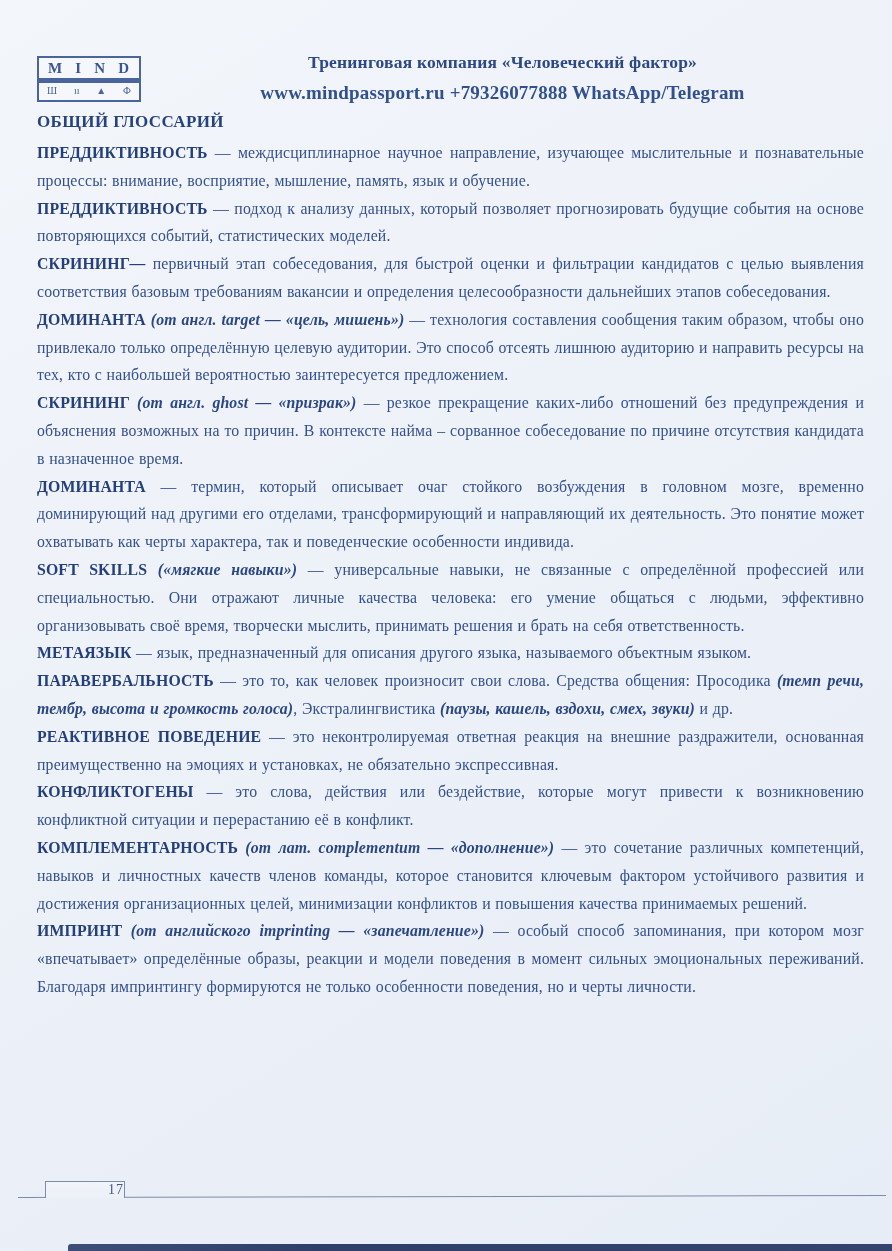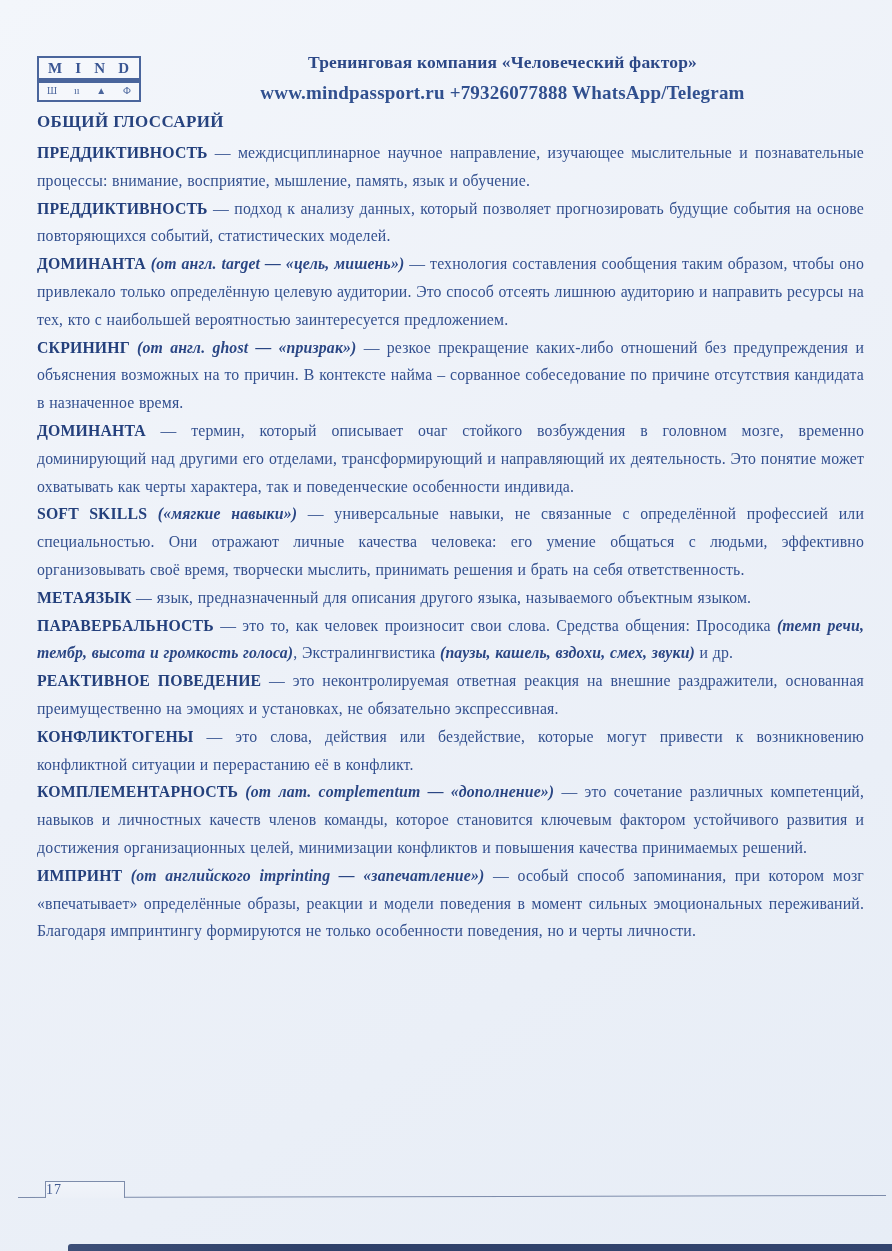--- a/index.html
+++ b/index.html
@@ -58,21 +58,21 @@
   
   .footer-line{
     position:absolute;left:18px;right:6px;top:1196px;height:0;
     border-top:1.4px solid #7d8cab;
     transform:rotate(-.12deg);
   }
   .page-tab{
     position:absolute;left:45px;top:1181px;width:78px;height:16px;
     border:1.4px solid #7d8cab;border-bottom:none;
     background:linear-gradient(180deg,#f1f4fa,#ecf0f7);
-    text-align:left;
+    text-align:right;
   }
   .page-num{font-size:14px;color:#40598f;line-height:16px;letter-spacing:1px;}
   .bottom-edge{
     position:absolute;bottom:0;left:68px;right:0;height:7px;
     background:linear-gradient(90deg,#3d4f78,#2e4069 30%,#33456f);
     border-top-left-radius:3px;
   }
 </style>
 </head>
 <body>
@@ -99,20 +99,21 @@
         <div class="company">Тренинговая компания «Человеческий фактор»</div>
         <div class="contact">www.mindpassport.ru +79326077888 WhatsApp/Telegram</div>
       </div>
     </div>
 
     <div class="doc-title">ОБЩИЙ ГЛОССАРИЙ</div>
 
     <div class="glossary">
         <p class="entry"><span class="seg-term">ПРЕДДИКТИВНОСТЬ</span><span class="seg-body"> — междисциплинарное научное направление, изучающее мыслительные и познавательные процессы: внимание, восприятие, мышление, память, язык и обучение.</span></p>
         <p class="entry"><span class="seg-term">ПРЕДДИКТИВНОСТЬ</span><span class="seg-body"> — подход к анализу данных, который позволяет прогнозировать будущие события на основе повторяющихся событий, статистических моделей.</span></p>
+        <p class="entry"><span class="seg-term">СКРИНИНГ—</span><span class="seg-body"> первичный этап собеседования, для быстрой оценки и фильтрации кандидатов с целью выявления соответствия базовым требованиям вакансии и определения целесообразности дальнейших этапов собеседования.</span></p>
         <p class="entry"><span class="seg-term">ДОМИНАНТА </span><span class="seg-note">(от англ. target — «цель, мишень»)</span><span class="seg-body"> — технология составления сообщения таким образом, чтобы оно привлекало только определённую целевую аудитории. Это способ отсеять лишнюю аудиторию и направить ресурсы на тех, кто с наибольшей вероятностью заинтересуется предложением.</span></p>
         <p class="entry"><span class="seg-term">СКРИНИНГ </span><span class="seg-note">(от англ. ghost — «призрак»)</span><span class="seg-body"> — резкое прекращение каких-либо отношений без предупреждения и объяснения возможных на то причин. В контексте найма – сорванное собеседование по причине отсутствия кандидата в назначенное время.</span></p>
         <p class="entry"><span class="seg-term">ДОМИНАНТА</span><span class="seg-body"> — термин, который описывает очаг стойкого возбуждения в головном мозге, временно доминирующий над другими его отделами, трансформирующий и направляющий их деятельность. Это понятие может охватывать как черты характера, так и поведенческие особенности индивида.</span></p>
         <p class="entry"><span class="seg-term">SOFT SKILLS </span><span class="seg-note">(«мягкие навыки»)</span><span class="seg-body"> — универсальные навыки, не связанные с определённой профессией или специальностью. Они отражают личные качества человека: его умение общаться с людьми, эффективно организовывать своё время, творчески мыслить, принимать решения и брать на себя ответственность.</span></p>
         <p class="entry"><span class="seg-term">МЕТАЯЗЫК</span><span class="seg-body"> — язык, предназначенный для описания другого языка, называемого объектным языком.</span></p>
         <p class="entry"><span class="seg-term">ПАРАВЕРБАЛЬНОСТЬ</span><span class="seg-body"> — это то, как человек произносит свои слова. Средства общения: Просодика </span><span class="seg-note">(темп речи, тембр, высота и громкость голоса)</span><span class="seg-body">, Экстралингвистика </span><span class="seg-note">(паузы, кашель, вздохи, смех, звуки)</span><span class="seg-body"> и др.</span></p>
         <p class="entry"><span class="seg-term">РЕАКТИВНОЕ ПОВЕДЕНИЕ</span><span class="seg-body"> — это неконтролируемая ответная реакция на внешние раздражители, основанная преимущественно на эмоциях и установках, не обязательно экспрессивная.</span></p>
         <p class="entry"><span class="seg-term">КОНФЛИКТОГЕНЫ</span><span class="seg-body"> — это слова, действия или бездействие, которые могут привести к возникновению конфликтной ситуации и перерастанию её в конфликт.</span></p>
         <p class="entry"><span class="seg-term">КОМПЛЕМЕНТАРНОСТЬ </span><span class="seg-note">(от лат. complementum — «дополнение»)</span><span class="seg-body"> — это сочетание различных компетенций, навыков и личностных качеств членов команды, которое становится ключевым фактором устойчивого развития и достижения организационных целей, минимизации конфликтов и повышения качества принимаемых решений.</span></p>
         <p class="entry"><span class="seg-term">ИМПРИНТ </span><span class="seg-note">(от английского imprinting — «запечатление»)</span><span class="seg-body"> — особый способ запоминания, при котором мозг «впечатывает» определённые образы, реакции и модели поведения в момент сильных эмоциональных переживаний. Благодаря импринтингу формируются не только особенности поведения, но и черты личности.</span></p>

